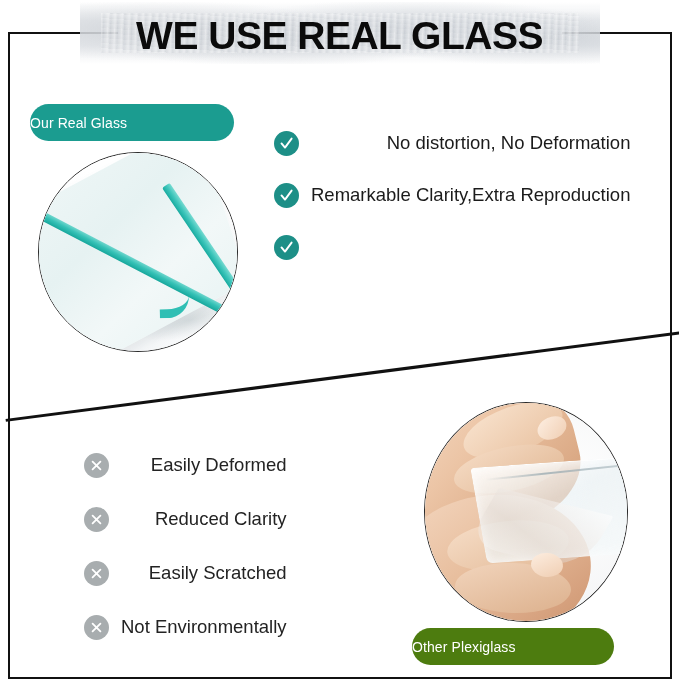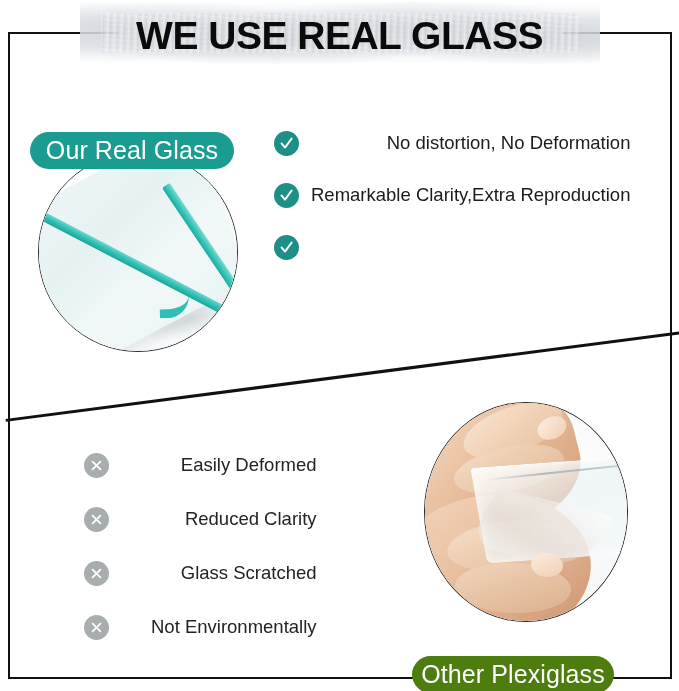--- a/index.html
+++ b/index.html
@@ -111,28 +111,27 @@
     transform: rotate(-7.4deg);
     transform-origin: 100% 50%;
     z-index: 4;
   }
 
   
   .badge {
     position: absolute;
     display: flex;
     align-items: center;
-    justify-content: center;
+    justify-content: flex-start;
     border-radius: 999px;
     color: #ffffff;
-    font-size: 25px;
+    font-size: 14px;
     letter-spacing: 0.1px;
     white-space: nowrap;
     z-index: 5;
-    margin-top: 28px;
   }
   .badge-real {
     left: 30px;
     top: 104px;
     width: 204px;
     height: 37px;
     background: #1b9c90;
   }
   .badge-plexi {
     left: 412px;
@@ -338,21 +337,21 @@
   .list-pros { left: 274px; top: 130px; }
   .list-cons { left: 84px; top: 452px; }
 
   .item {
     display: flex;
     align-items: center;
     height: 26px;
     justify-content: space-between;
   }
   .list-pros .item { margin-bottom: 26px; }
-  .list-cons .item { margin-bottom: 28px; gap: 30px; }
+  .list-cons .item { margin-bottom: 28px; }
 
   .mark {
     flex: 0 0 auto;
     width: 25px;
     height: 25px;
     border-radius: 50%;
     display: flex;
     align-items: center;
     justify-content: center;
     margin-right: 12px;
@@ -440,21 +439,21 @@
         </svg>
       </span>
       <span class="item-label">Reduced Clarity</span>
     </div>
     <div class="item">
       <span class="mark mark-x">
         <svg width="15" height="15" viewBox="0 0 15 15" aria-hidden="true">
           <path d="M3.6 3.6 L11.4 11.4 M11.4 3.6 L3.6 11.4" fill="none" stroke="#ffffff" stroke-width="1.8" stroke-linecap="round"></path>
         </svg>
       </span>
-      <span class="item-label">Glass Scratched</span>
+      <span class="item-label">Easily Scratched</span>
     </div>
     <div class="item">
       <span class="mark mark-x">
         <svg width="15" height="15" viewBox="0 0 15 15" aria-hidden="true">
           <path d="M3.6 3.6 L11.4 11.4 M11.4 3.6 L3.6 11.4" fill="none" stroke="#ffffff" stroke-width="1.8" stroke-linecap="round"></path>
         </svg>
       </span>
       <span class="item-label">Not Environmentally</span>
     </div>
   </div>

